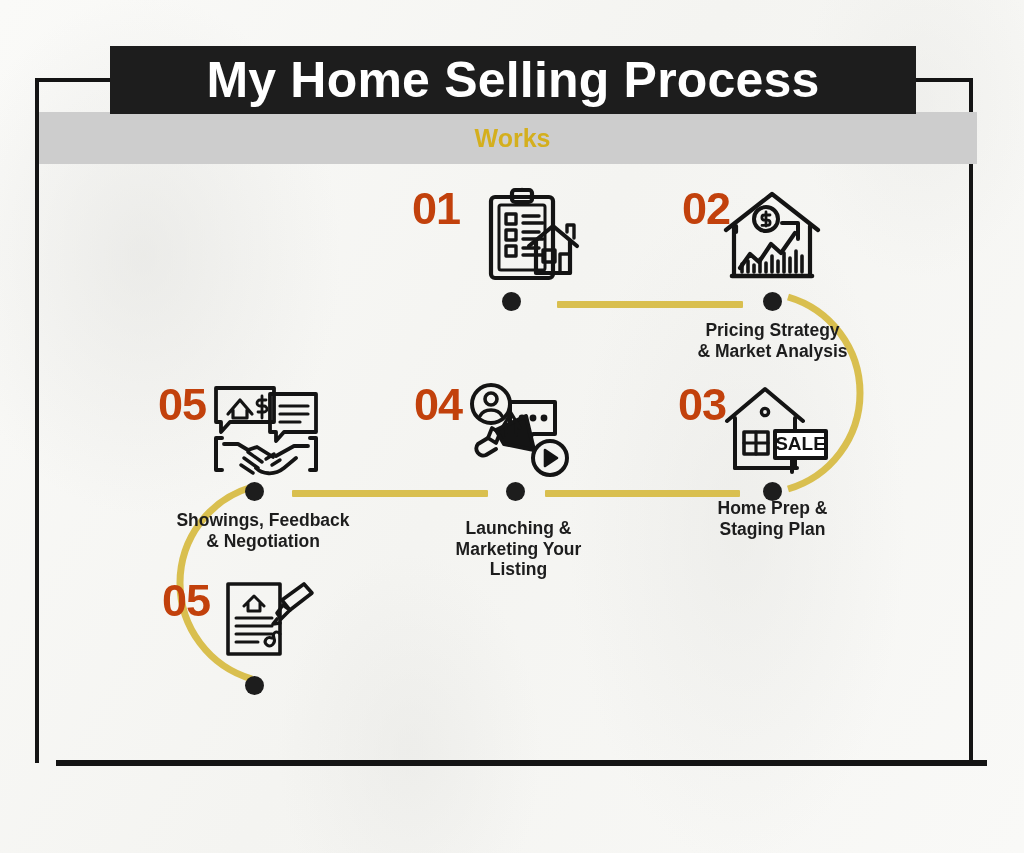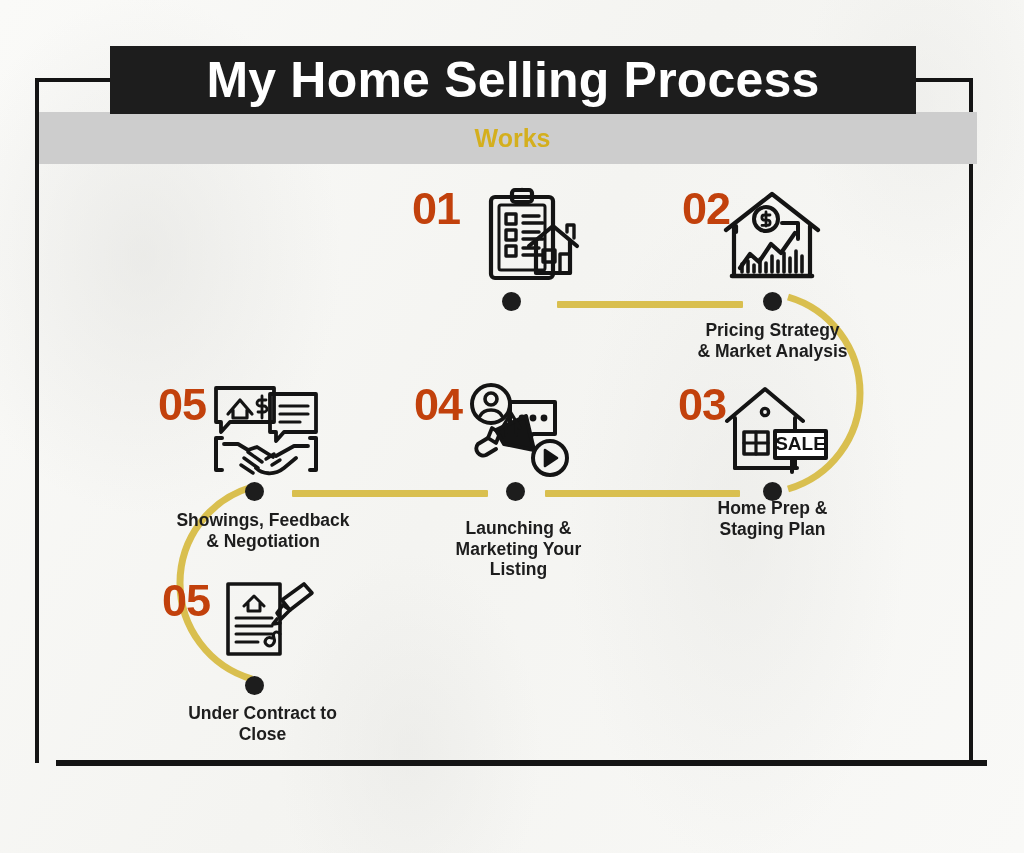--- a/index.html
+++ b/index.html
@@ -259,15 +259,13 @@
           <path d="M14 40 h36 M14 48 h36 M14 56 h36 M14 64 h22" stroke-width="3"></path>
           <path d="M60 22 L82 6 l8 9 l-22 17 z"></path>
           <path d="M68 32 l-9 9 l-4 -6 l6 -8 z"></path>
           <path d="M55 41 l-4 5 l7 -1"></path>
           <path d="M50 60 c-6 -2 -9 4 -5 7 c4 3 9 -2 7 -7 c-2 -5 2 -8 6 -4" stroke-width="3"></path>
         </g>
       </svg>
     </span>
   </div>
   <div class="dot" style="left:95px;top:106px;"></div>
-  <div class="label" style="left:-10px;top:133px;width:245px;">Under Contract to
-Close</div>
 </div>
 
 </body></html>

